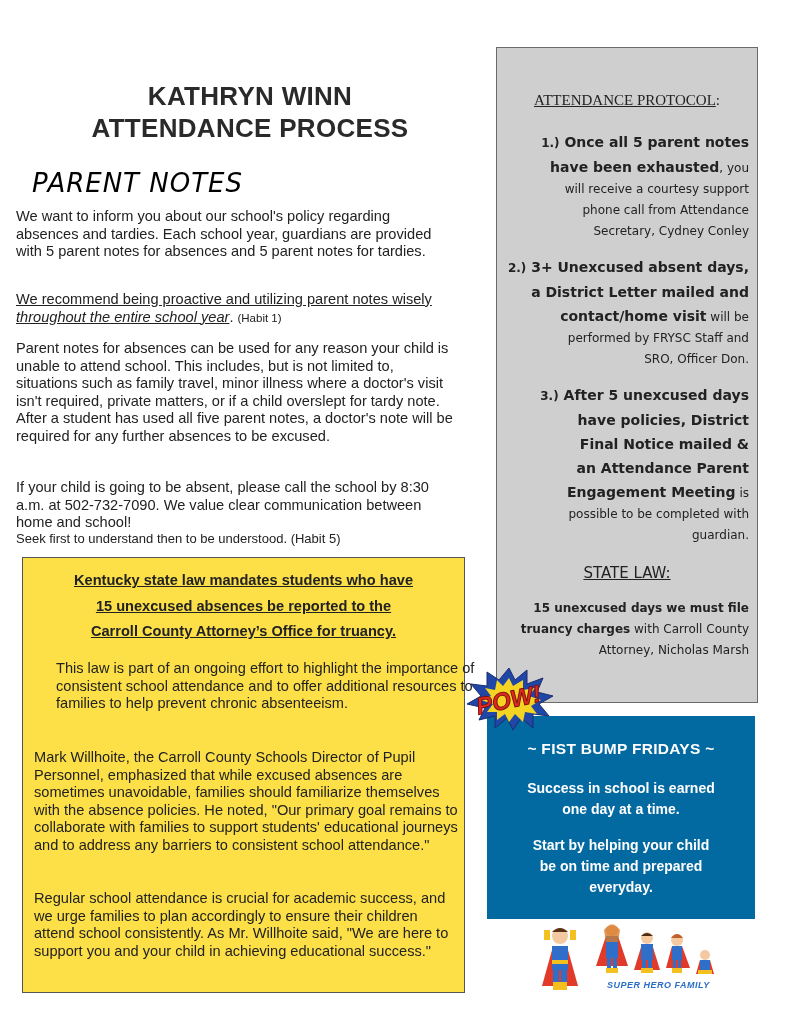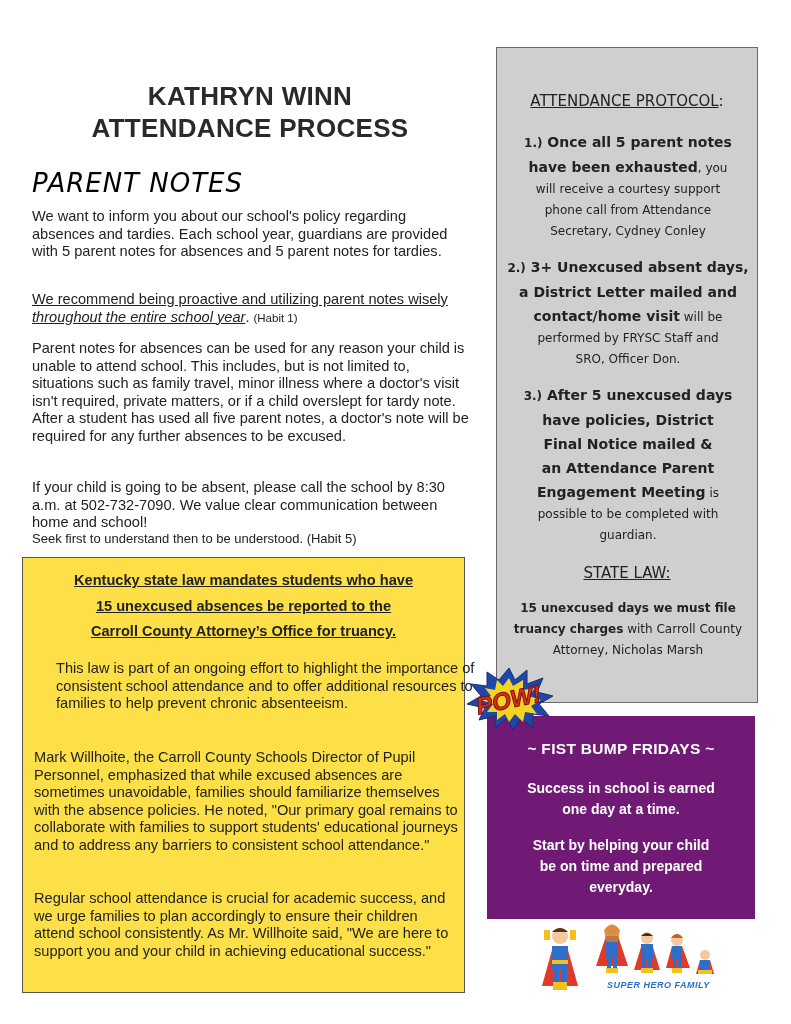--- a/index.html
+++ b/index.html
@@ -11,21 +11,21 @@
     text-align: center; font-family: "Liberation Sans", sans-serif;
     font-weight: bold; font-size: 26px; line-height: 32px; color: #2a2a2a;
     letter-spacing: 0.3px;
   }
   .section-heading {
     position: absolute; left: 32px; top: 168px;
     font-family: "DejaVu Sans", sans-serif; font-size: 26px; font-style: italic;
     letter-spacing: 1px; color: #000000; font-weight: normal;
   }
   .para {
-    position: absolute; left: 32px; width: 440px;
+    position: absolute; left: 16px; width: 440px;
     font-size: 14.6px; line-height: 17.5px; color: #222;
   }
   .para.p1 { top: 208px; }
   .para.p2 { top: 291px; }
   .para.p2 .u { text-decoration: underline; }
   .para.p2 .small { font-size: 11.5px; }
   .para.p3 { top: 340px; }
   .para.p4 { top: 479px; }
   .para.p4 .habit { display: block; font-size: 13px; line-height: 14px; }
 
@@ -48,43 +48,43 @@
 
   .protocol-box {
     position: absolute; left: 496px; top: 47px; width: 262px; height: 656px;
     background: #cfcfcf; border: 1.5px solid #6a6a6a;
   }
   .protocol-box .hd {
     position: absolute; left: 0; width: 100%; text-align: center;
     font-family: "DejaVu Sans", sans-serif; font-size: 15px; color: #222;
     text-decoration: underline;
   }
-  .protocol-box .hd.h1 { top: 44px; }
+  .protocol-box .hd.h1 { top: 44px; font-family: Liberation Serif, serif; }
   .protocol-box .hd.h2 { top: 516px; }
   .protocol-box .item {
-    position: absolute; left: 10px; width: 242px; text-align: center;
+    position: absolute; left: 10px; width: 242px; text-align: right;
     font-family: "DejaVu Sans", sans-serif; color: #222;
   }
   .item .big { font-weight: bold; font-size: 14px; line-height: 24px; }
   .item .sm { font-size: 12px; line-height: 21px; }
   .item .num { font-size: 12px; font-weight: bold; }
   .protocol-box .item.i1 { top: 82px; }
   .protocol-box .item.i2 { top: 207px; }
   .protocol-box .item.i3 { top: 335px; }
   .protocol-box .item.i4 { top: 550px; }
   .item.i4 .bd { font-weight: bold; font-size: 12px; }
   .item.i4 { font-size: 12px; line-height: 21px; }
 
   .pow {
     position: absolute; left: 463px; top: 666px; width: 92px; height: 66px;
   }
 
   .fist-box {
     position: absolute; left: 487px; top: 716px; width: 268px; height: 203px;
-    background: #701a75; color: #fff; text-align: center; font-weight: bold;
+    background: #0369a1; color: #fff; text-align: center; font-weight: bold;
   }
   .fist-box .fhead { position: absolute; top: 24px; width: 100%; font-size: 15.5px; letter-spacing: 0.3px; }
   .fist-box .fl { position: absolute; width: 100%; font-size: 14px; line-height: 21px; }
   .fist-box .fl.a { top: 62px; }
   .fist-box .fl.b { top: 119px; }
 
   .heroes { position: absolute; left: 538px; top: 920px; width: 200px; height: 78px; }
   .hero-caption {
     position: absolute; left: 607px; top: 980px; font-size: 9px; font-style: italic;
     font-weight: bold; color: #2a6fc4; letter-spacing: 0.5px;

